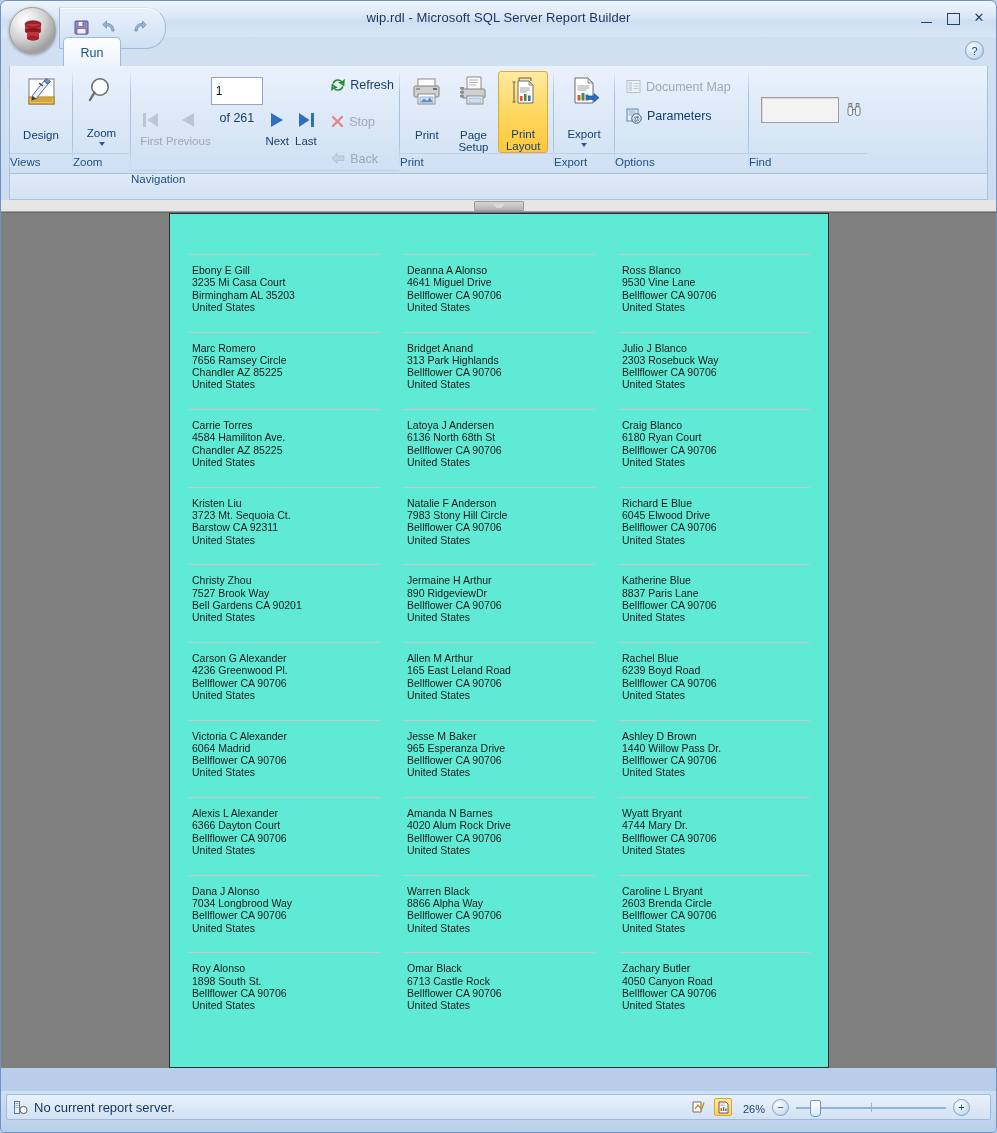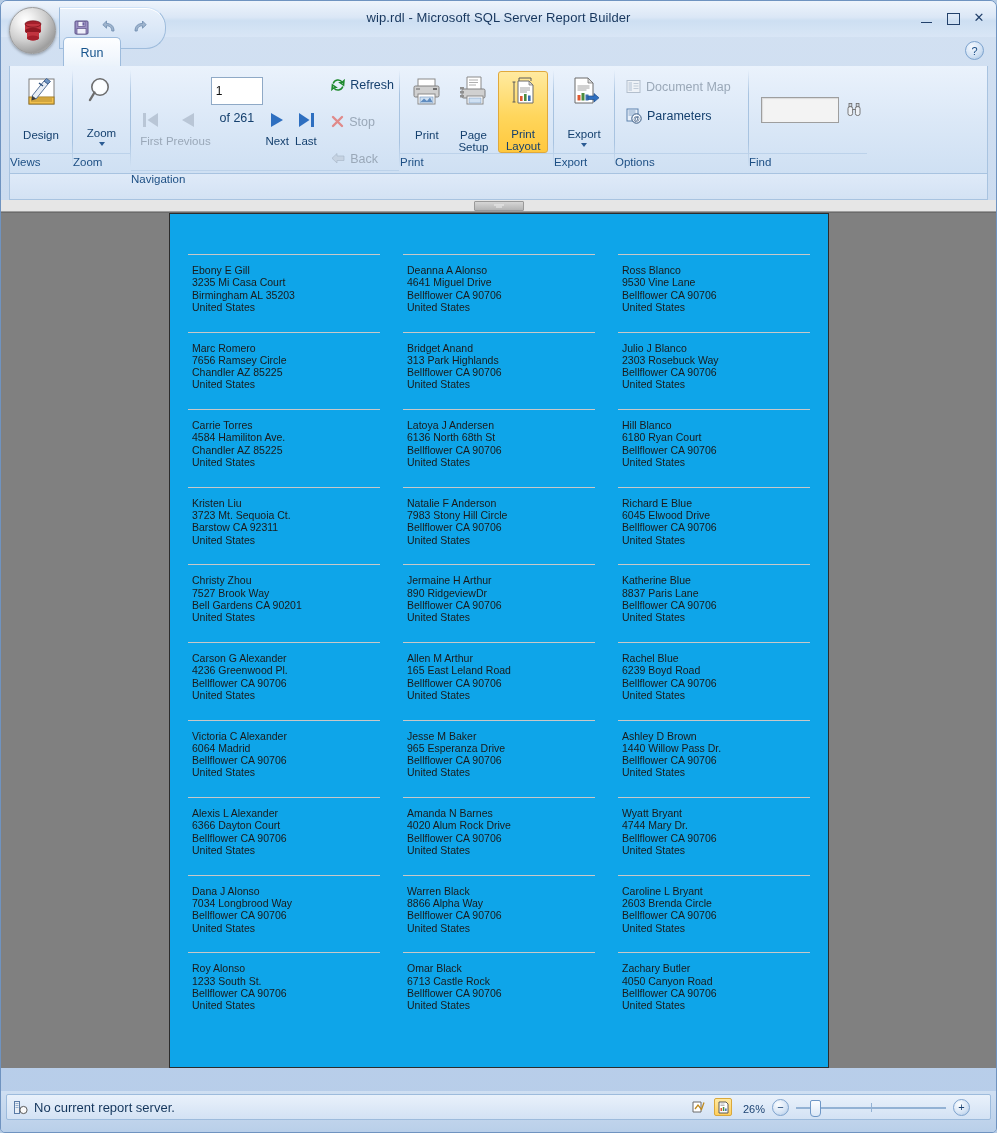--- a/index.html
+++ b/index.html
@@ -132,21 +132,21 @@
     background:linear-gradient(180deg,#d6d6d6,#b4b4b4);border:1px solid #9a9a9a;border-radius:1px;
     display:flex;align-items:center;justify-content:center;cursor:pointer;
   }
 
   
   .canvas{
     position:relative;background:#808080;height:855px;overflow:hidden;
     border-top:1px solid #6b6b6b;
   }
   .page{
-    position:absolute;left:168px;top:0;width:660px;height:855px;background:#0ea5e9;
+    position:absolute;left:168px;top:0;width:660px;height:855px;background:#5eead4;
     border:1px solid #2c2c2c;box-sizing:border-box;
   }
   .page-inner{position:absolute;left:18px;top:40px;right:18px;bottom:10px;}
   .labels{display:grid;grid-template-columns:1fr 1fr 1fr;column-gap:23px;}
   .lblcol{display:flex;flex-direction:column;}
   .lblcell{
     height:77.6px;border-top:1px solid #c8c8c8;box-sizing:border-box;
     padding:9px 0 0 4px;
   }
   .lbl-line{
@@ -536,21 +536,21 @@
                 <div class="lbl-line">United States</div>
               </div>
               <div class="lblcell">
                 <div class="lbl-line">Dana J Alonso</div>
                 <div class="lbl-line">7034 Longbrood Way</div>
                 <div class="lbl-line">Bellflower CA  90706</div>
                 <div class="lbl-line">United States</div>
               </div>
               <div class="lblcell">
                 <div class="lbl-line">Roy  Alonso</div>
-                <div class="lbl-line">1233 South St.</div>
+                <div class="lbl-line">1898 South St.</div>
                 <div class="lbl-line">Bellflower CA  90706</div>
                 <div class="lbl-line">United States</div>
               </div>
             </div>
             <div class="lblcol">
               <div class="lblcell">
                 <div class="lbl-line">Deanna A Alonso</div>
                 <div class="lbl-line">4641 Miguel Drive</div>
                 <div class="lbl-line">Bellflower CA  90706</div>
                 <div class="lbl-line">United States</div>
@@ -617,21 +617,21 @@
                 <div class="lbl-line">Bellflower CA  90706</div>
                 <div class="lbl-line">United States</div>
               </div>
               <div class="lblcell">
                 <div class="lbl-line">Julio J Blanco</div>
                 <div class="lbl-line">2303 Rosebuck Way</div>
                 <div class="lbl-line">Bellflower CA  90706</div>
                 <div class="lbl-line">United States</div>
               </div>
               <div class="lblcell">
-                <div class="lbl-line">Hill  Blanco</div>
+                <div class="lbl-line">Craig  Blanco</div>
                 <div class="lbl-line">6180 Ryan Court</div>
                 <div class="lbl-line">Bellflower CA  90706</div>
                 <div class="lbl-line">United States</div>
               </div>
               <div class="lblcell">
                 <div class="lbl-line">Richard E  Blue</div>
                 <div class="lbl-line">6045 Elwood Drive</div>
                 <div class="lbl-line">Bellflower CA  90706</div>
                 <div class="lbl-line">United States</div>
               </div>

